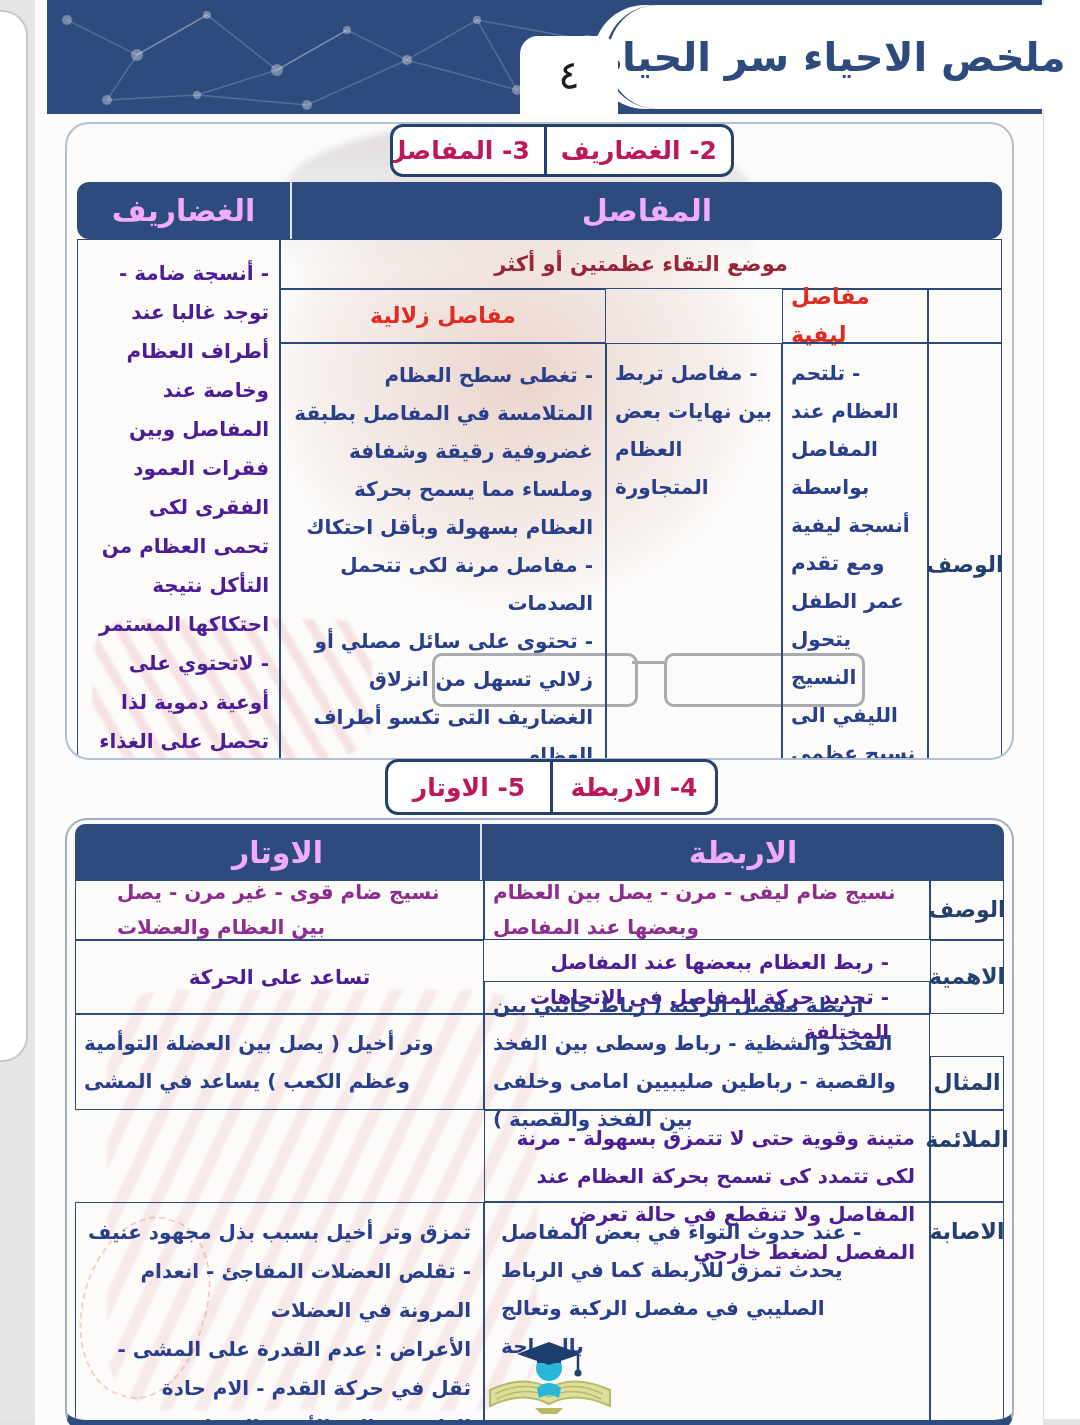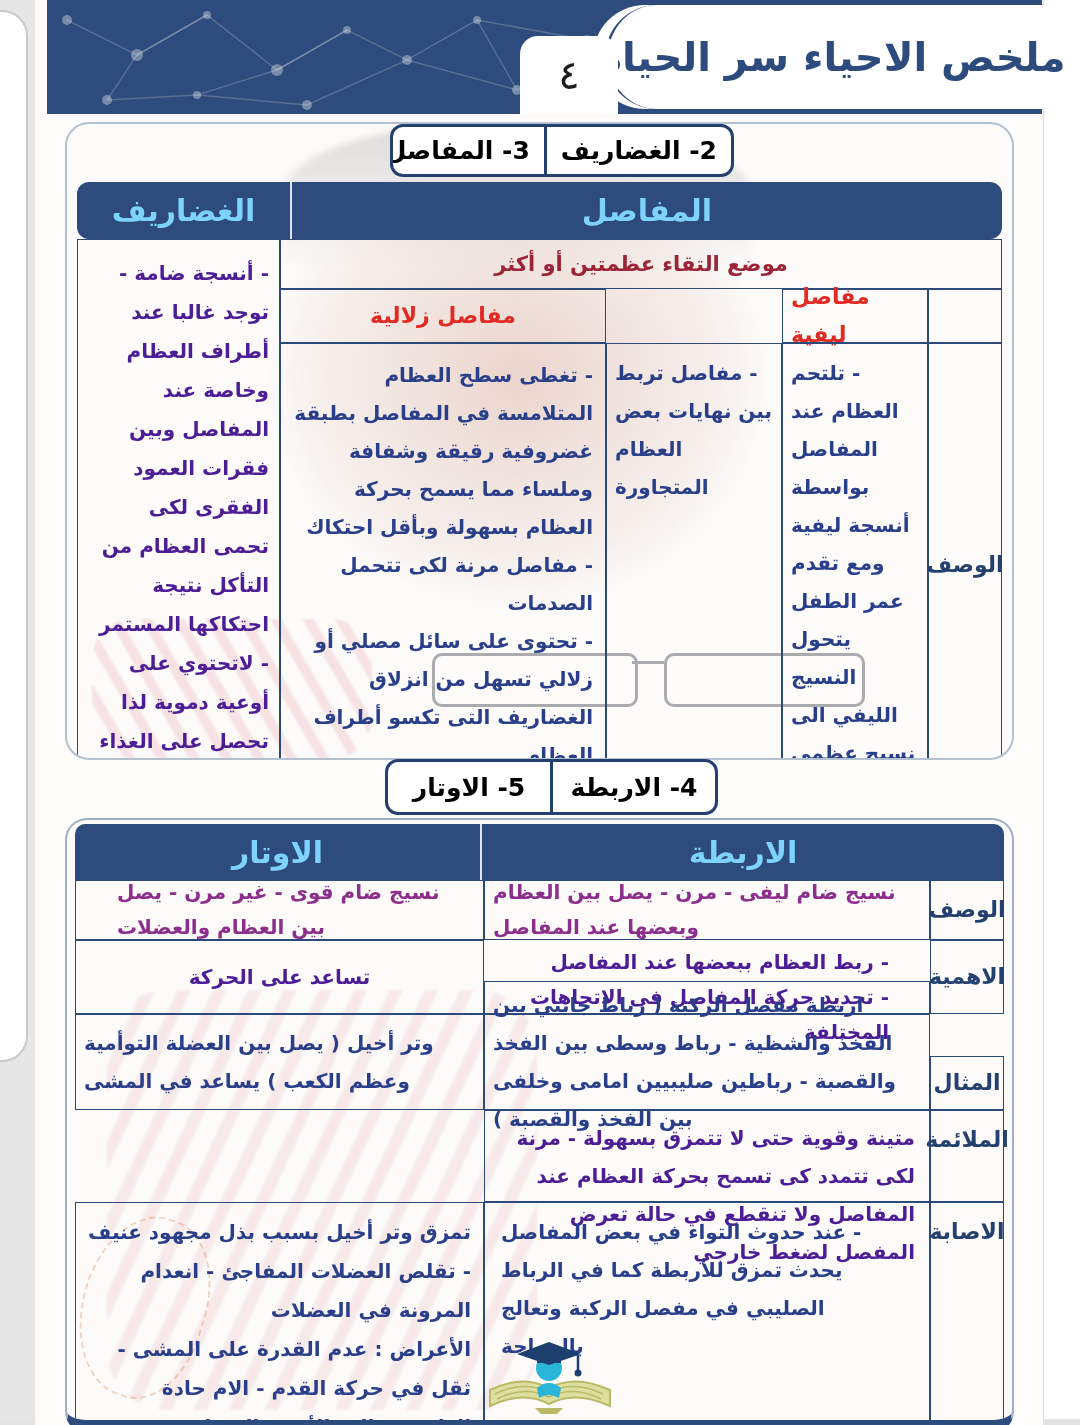--- a/index.html
+++ b/index.html
@@ -30,27 +30,27 @@
 
   
   .card{position:absolute;background:#fcfbfa;border:2px solid #b3c0cf;border-radius:24px;overflow:hidden;}
   .card1{left:30px;top:122px;width:945px;height:634px;}
   .card2{left:30px;top:818px;width:945px;height:600px;border-color:#9fb0c4;border-bottom:13px solid #2d4b7c;border-radius:22px;}
 
   .pill{position:absolute;background:#fff;border:3px solid #24406e;border-radius:13px;display:flex;z-index:6;overflow:hidden;}
   .pill1{left:355px;top:124px;width:338px;height:47px;}
   .pill2{left:350px;top:759px;width:327px;height:50px;}
   .pill > div{flex:1;display:flex;align-items:center;justify-content:center;
-    color:#000000;font-weight:bold;font-size:25px;white-space:nowrap;padding:0 14px;}
+    color:#be185d;font-weight:bold;font-size:25px;white-space:nowrap;padding:0 14px;}
   .pill > div:first-child{border-left:3px solid #24406e;}
 
   .hbar{position:absolute;background:#2d4b7c;border-radius:10px 10px 0 0;display:flex;z-index:2;}
   .hbar1{left:10px;top:58px;width:925px;height:57px;border-radius:12px;}
   .hbar2{left:8px;top:4px;width:929px;height:56px;}
-  .hbar > div{display:flex;align-items:center;justify-content:center;color:#7dd3fc;font-weight:bold;font-size:30px;}
+  .hbar > div{display:flex;align-items:center;justify-content:center;color:#f0abfc;font-weight:bold;font-size:30px;}
   .hbar1 .w-joints{width:710px;border-left:2px solid rgba(255,255,255,.85);}
   .hbar1 .w-cart{flex:1;}
   .hbar2 .w-lig{width:522px;border-left:2px solid rgba(255,255,255,.85);}
   .hbar2 .w-ten{flex:1;}
 
   
   .grid{position:absolute;display:grid;direction:rtl;z-index:1;}
   .grid1{left:10px;top:115px;width:925px;height:511px;
     grid-template-columns:74px 146px 176px 156px 170px 1fr;
     grid-template-rows:50px 54px 1fr 56px 86px 46px;}

